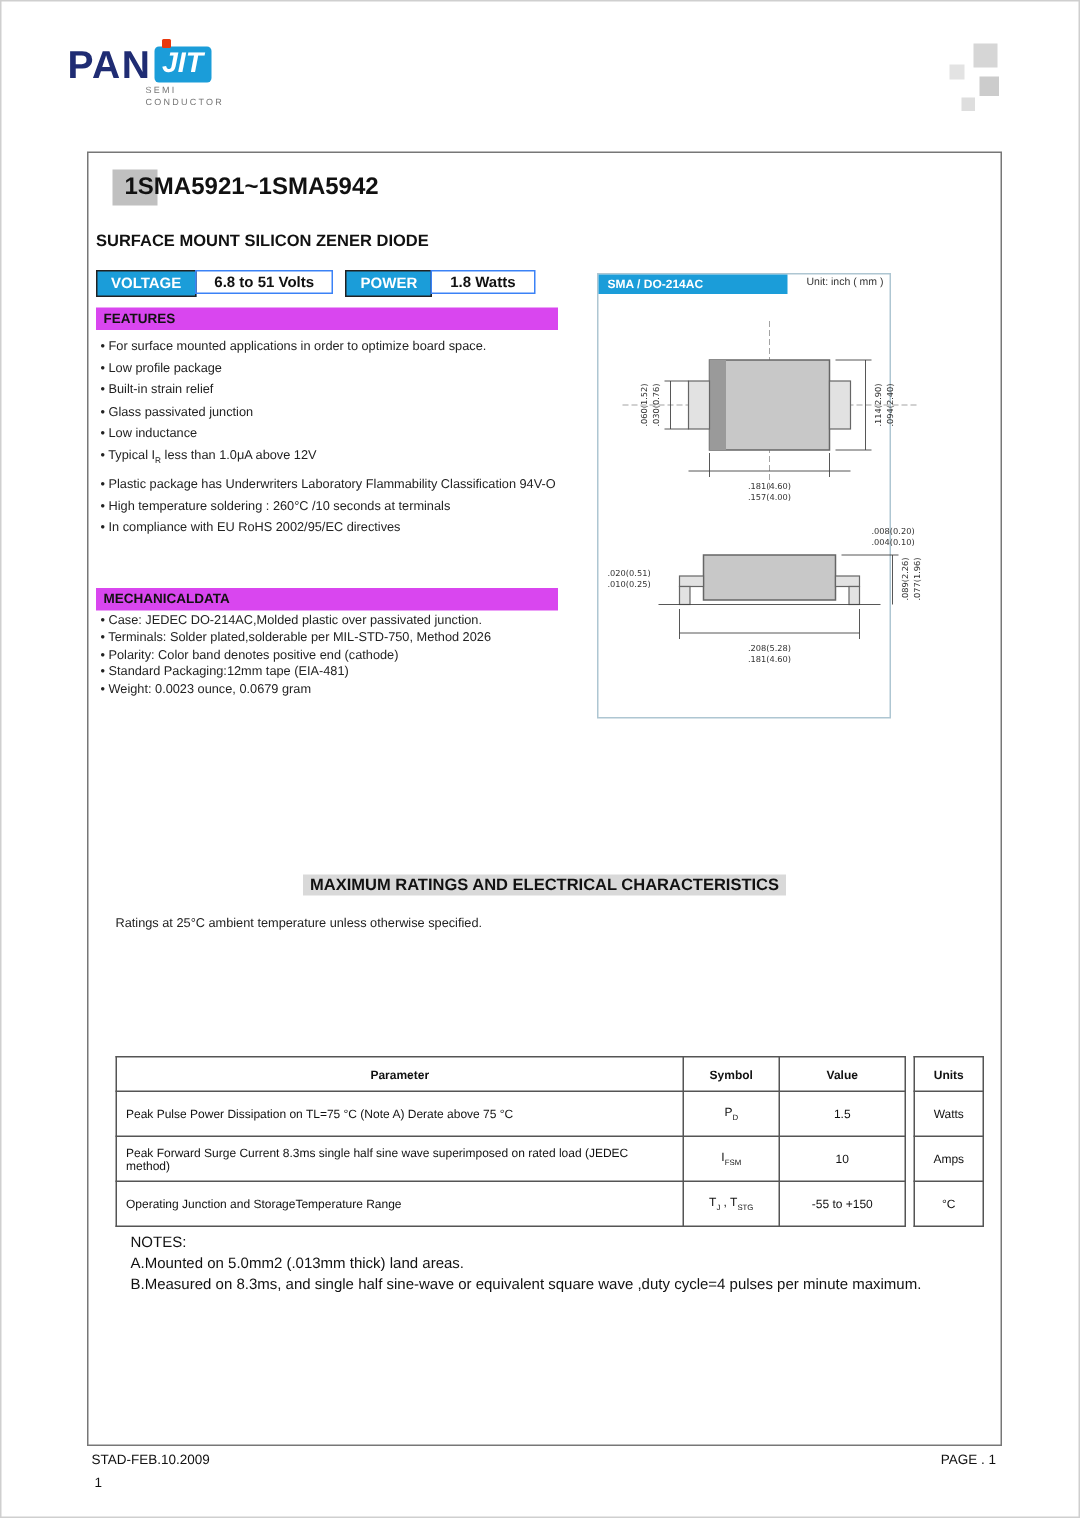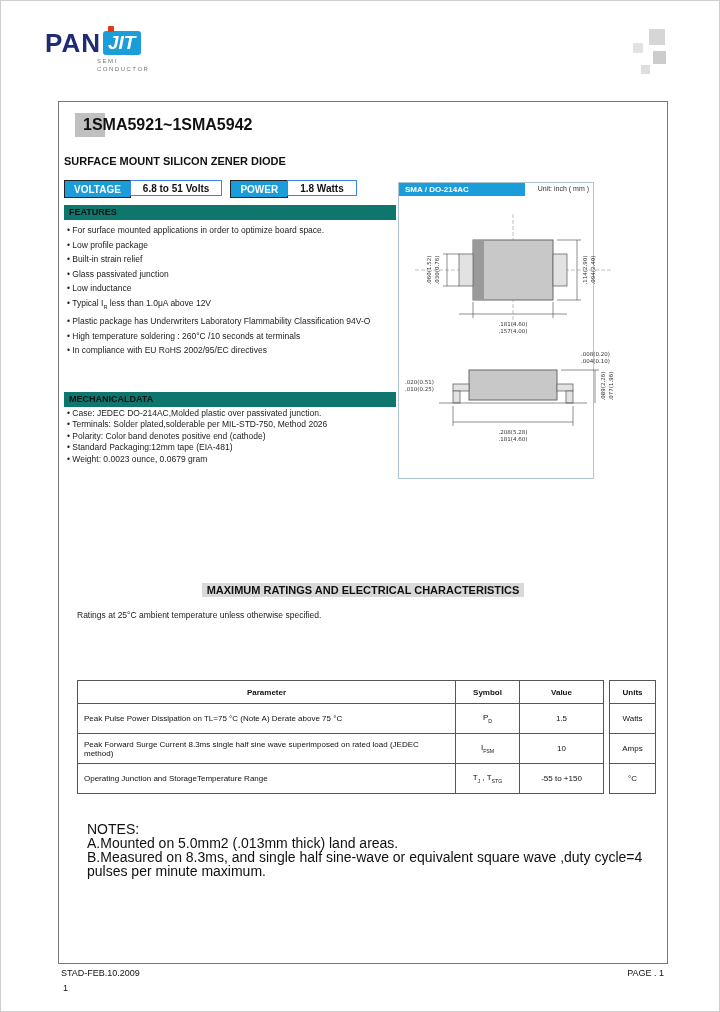--- a/index.html
+++ b/index.html
@@ -51,53 +51,53 @@
   .pkg-unit { font-size:7px; color:#333; padding:2px 4px; }
   .pkg-svg { display:block; margin-top:2px; }
   .pkg-svg text { font-size:5.5px; fill:#333; font-family:"DejaVu Sans", sans-serif; }
   .pbody { fill:#c8c8c8; stroke:#666; stroke-width:1; }
   .pband { fill:#9a9a9a; stroke:none; }
   .plead { fill:#e2e2e2; stroke:#666; stroke-width:0.8; }
   .dim   { stroke:#444; stroke-width:0.6; }
   .dash  { stroke:#999; stroke-width:0.6; stroke-dasharray:4 2; }
 
   
-  .sec-bar { position:absolute; left:5px; width:332px; height:15px; background:#0f766e;
+  .sec-bar { position:absolute; left:5px; width:308px; height:15px; background:#d946ef;
              font-size:9px; font-weight:bold; color:#111; padding:2px 5px; }
   #features-bar { top:103px; }
   #mech-bar { top:290px; }
 
   .feat-list { position:absolute; left:8px; top:121px; width:326px; list-style:none;
                font-size:8.5px; color:#222; line-height:14.6px; }
   .mech-list { position:absolute; left:8px; top:306px; width:330px; list-style:none;
                font-size:8.5px; color:#222; line-height:11.4px; }
   .feat-list li, .mech-list li { padding-left:9px; text-indent:-9px; }
   .feat-list li::before, .mech-list li::before { content:"• "; }
   sub { font-size:0.65em; }
 
   
   .ratings-heading { position:absolute; left:0; top:478px; width:100%; text-align:center; }
   .ratings-heading span { display:inline-block; background:#d9d9d9; font-size:11px;
                           font-weight:bold; color:#111; padding:1px 5px; }
   .ratings-cond { position:absolute; left:18px; top:508px; font-size:8.5px; color:#222; }
 
   .ratings-table { position:absolute; left:18px; top:578px; display:flex; gap:5px; align-items:flex-start; }
-  table { border-collapse:collapse; }
+  table { border-collapse:collapse;margin-top:24px; }
   .tbl th, .tbl td { border:1px solid #555; font-size:8px; color:#111; }
   .tbl th { font-weight:bold; text-align:center; }
   th.param { width:378px; }
   td.param { width:378px; text-align:left; padding:0 6px; }
   th.sym, td.sym { width:64px; text-align:center; }
   th.val, td.val { width:84px; text-align:center; }
   .units-tbl th, .units-tbl td { width:46px; text-align:center; }
   .tbl tr { height:30px; }
   .tbl tr.head { height:23px; }
 
   
-  .notes { position:absolute; left:28px; top:720px; font-size:14px; color:#111; line-height:14px; }
+  .notes { position:absolute; left:28px; top:720px; font-size:10px; color:#111; line-height:14px; }
 
   
   .footer-left  { position:absolute; left:60px;  top:967px; font-size:9px; color:#111; }
   .footer-right { position:absolute; right:55px; top:967px; font-size:9px; color:#111; }
   .page-num     { position:absolute; left:62px;  top:982px; font-size:9px; color:#111; }
 </style>
 </head>
 <body>
 
 <div class="page">

